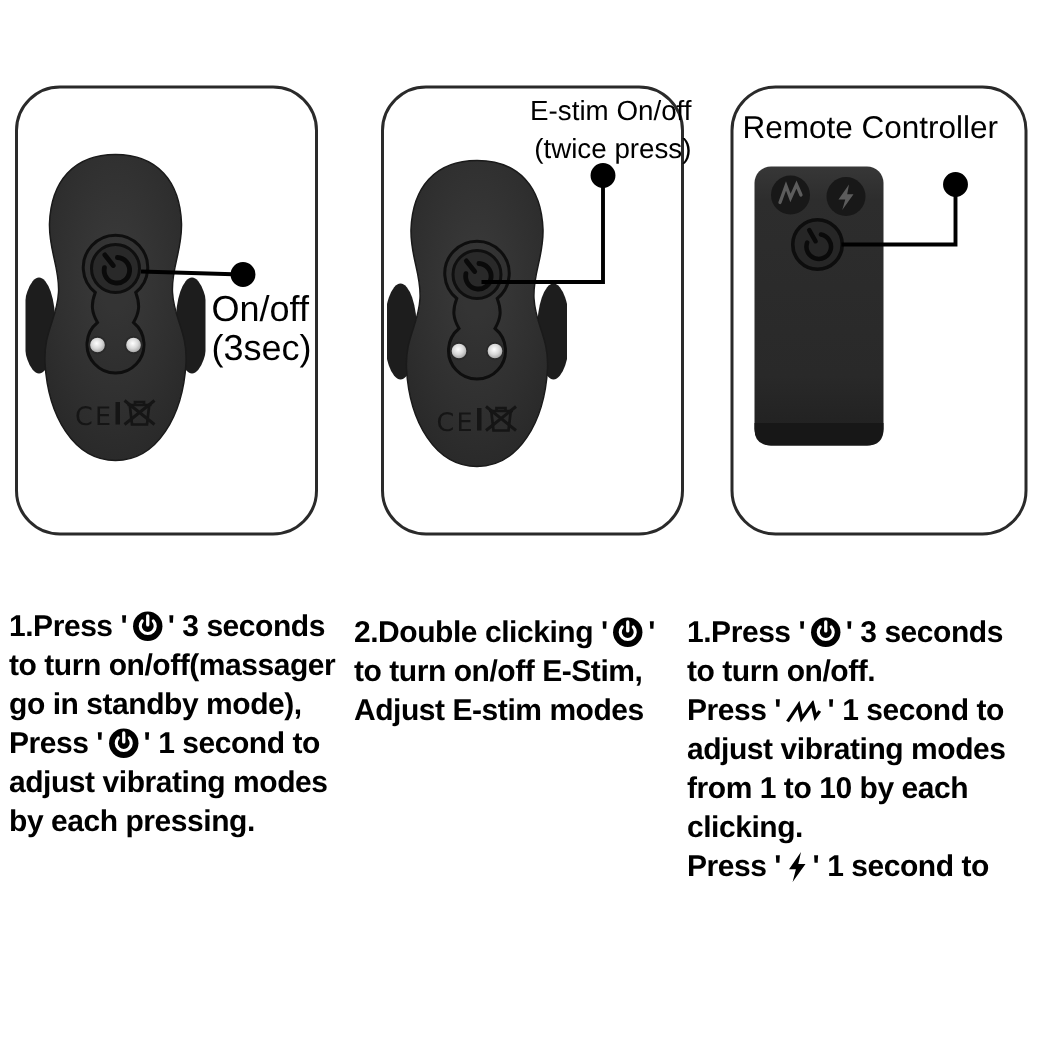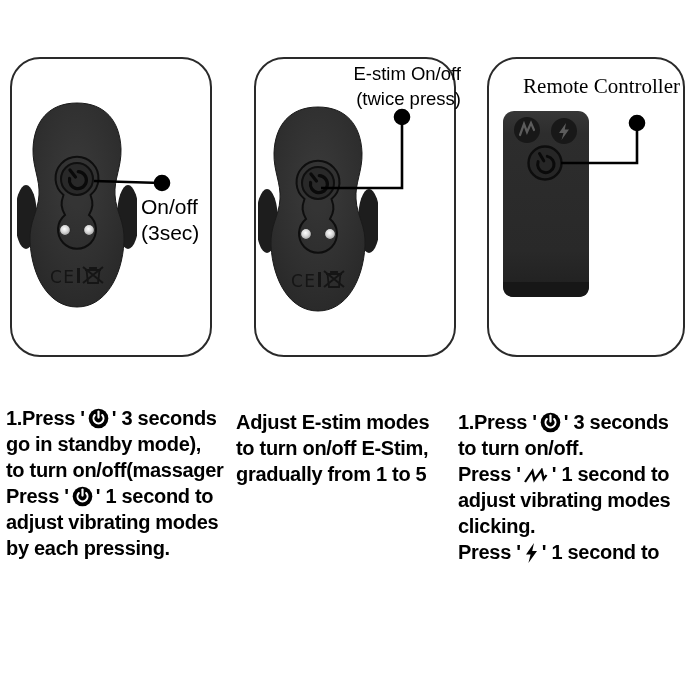--- a/index.html
+++ b/index.html
@@ -8,23 +8,23 @@
   .panel{position:absolute;border:2.5px solid #2a2a2a;border-radius:30px;background:#fff;box-sizing:border-box;}
   #panel1{left:10px;top:57px;width:202px;height:300px;}
   #panel2{left:254px;top:57px;width:202px;height:300px;}
   #panel3{left:487px;top:57px;width:198px;height:300px;}
   .dev{position:absolute;}
   #device1{left:17px;top:99px;width:120px;height:212px;}
   #device2{left:258px;top:103px;width:120px;height:212px;}
   #remote{left:502px;top:110px;width:88px;height:188px;}
   #overlay{position:absolute;left:0;top:0;pointer-events:none;}
   .ann{position:absolute;color:#000;}
-  #lbl-onoff{left:141px;top:194px;font-size:21px;line-height:26px;}
+  #lbl-onoff{left:141px;top:194px;font-size:24px;line-height:26px;}
   #lbl-estim{left:339px;top:61px;width:122px;text-align:right;font-size:18.5px;line-height:25px;}
-  #lbl-remote{left:495px;top:74px;width:185px;text-align:right;font-size:21px;font-family:Liberation Serif, serif;}
+  #lbl-remote{left:495px;top:74px;width:185px;text-align:left;font-size:21px;}
   .instr{position:absolute;font-weight:bold;font-size:20px;line-height:26px;letter-spacing:-0.3px;white-space:nowrap;}
   #col1{left:6px;top:405px;}
   #col2{left:236px;top:409px;}
   #col3{left:458px;top:409px;}
   .iline{height:26px;}
   .ic{vertical-align:-4px;margin:0 3px;}
   .ic-bolt{vertical-align:-5px;margin:0 4px;}
   #defs-holder{position:absolute;width:0;height:0;overflow:hidden;}
 </style>
 </head>
@@ -125,47 +125,52 @@
     <div>(twice press)</div>
   </div>
   <div class="ann" id="lbl-remote">Remote Controller</div>
 
   <div class="instr" id="col1">
       <div class="iline"><span>1.Press '</span><svg class="ic" width="21" height="21" viewBox="0 0 21 21">
           <circle cx="10.5" cy="10.5" r="9.8" fill="#000"></circle>
           <path d="M6.8,7 A5,5 0 1 0 14.2,7" fill="none" stroke="#fff" stroke-width="2.1" stroke-linecap="round"></path>
           <line x1="10.5" y1="3.6" x2="10.5" y2="9.6" stroke="#fff" stroke-width="2.2" stroke-linecap="round"></line>
         </svg><span>' 3 seconds</span></div>
+      <div class="iline"><span>to turn on/off(massager</span></div>
       <div class="iline"><span>go in standby mode),</span></div>
-      <div class="iline"><span>to turn on/off(massager</span></div>
       <div class="iline"><span>Press '</span><svg class="ic" width="21" height="21" viewBox="0 0 21 21">
           <circle cx="10.5" cy="10.5" r="9.8" fill="#000"></circle>
           <path d="M6.8,7 A5,5 0 1 0 14.2,7" fill="none" stroke="#fff" stroke-width="2.1" stroke-linecap="round"></path>
           <line x1="10.5" y1="3.6" x2="10.5" y2="9.6" stroke="#fff" stroke-width="2.2" stroke-linecap="round"></line>
         </svg><span>' 1 second to</span></div>
       <div class="iline"><span>adjust vibrating modes</span></div>
       <div class="iline"><span>by each pressing.</span></div>
     </div>
   <div class="instr" id="col2">
+      <div class="iline"><span>2.Double clicking '</span><svg class="ic" width="21" height="21" viewBox="0 0 21 21">
+          <circle cx="10.5" cy="10.5" r="9.8" fill="#000"></circle>
+          <path d="M6.8,7 A5,5 0 1 0 14.2,7" fill="none" stroke="#fff" stroke-width="2.1" stroke-linecap="round"></path>
+          <line x1="10.5" y1="3.6" x2="10.5" y2="9.6" stroke="#fff" stroke-width="2.2" stroke-linecap="round"></line>
+        </svg><span>'</span></div>
+      <div class="iline"><span>to turn on/off E-Stim,</span></div>
       <div class="iline"><span>Adjust E-stim modes</span></div>
-      <div class="iline"><span>to turn on/off E-Stim,</span></div>
-      <div class="iline"><span>gradually from 1 to 5</span></div>
     </div>
   <div class="instr" id="col3">
       <div class="iline"><span>1.Press '</span><svg class="ic" width="21" height="21" viewBox="0 0 21 21">
           <circle cx="10.5" cy="10.5" r="9.8" fill="#000"></circle>
           <path d="M6.8,7 A5,5 0 1 0 14.2,7" fill="none" stroke="#fff" stroke-width="2.1" stroke-linecap="round"></path>
           <line x1="10.5" y1="3.6" x2="10.5" y2="9.6" stroke="#fff" stroke-width="2.2" stroke-linecap="round"></line>
         </svg><span>' 3 seconds</span></div>
       <div class="iline"><span>to turn on/off.</span></div>
       <div class="iline"><span>Press '</span><svg class="ic" width="25" height="17" viewBox="0 0 25 17">
           <g transform="skewX(-12) translate(3,0)" stroke="#000" stroke-width="2.3" fill="none" stroke-linejoin="miter">
             <path d="M1,14 L6,3 L10,12 L15,2 L19,11 L21,7"></path>
           </g>
         </svg><span>' 1 second to</span></div>
       <div class="iline"><span>adjust vibrating modes</span></div>
+      <div class="iline"><span>from 1 to 10 by each</span></div>
       <div class="iline"><span>clicking.</span></div>
       <div class="iline"><span>Press '</span><svg class="ic ic-bolt" width="13" height="22" viewBox="0 0 13 22">
           <path d="M9,1 L1,12.5 L5.6,12.5 L3.4,21 L12,9 L7.2,9 Z" fill="#000"></path>
         </svg><span>' 1 second to</span></div>
     </div>
 
 </div>
 
 </body></html>

